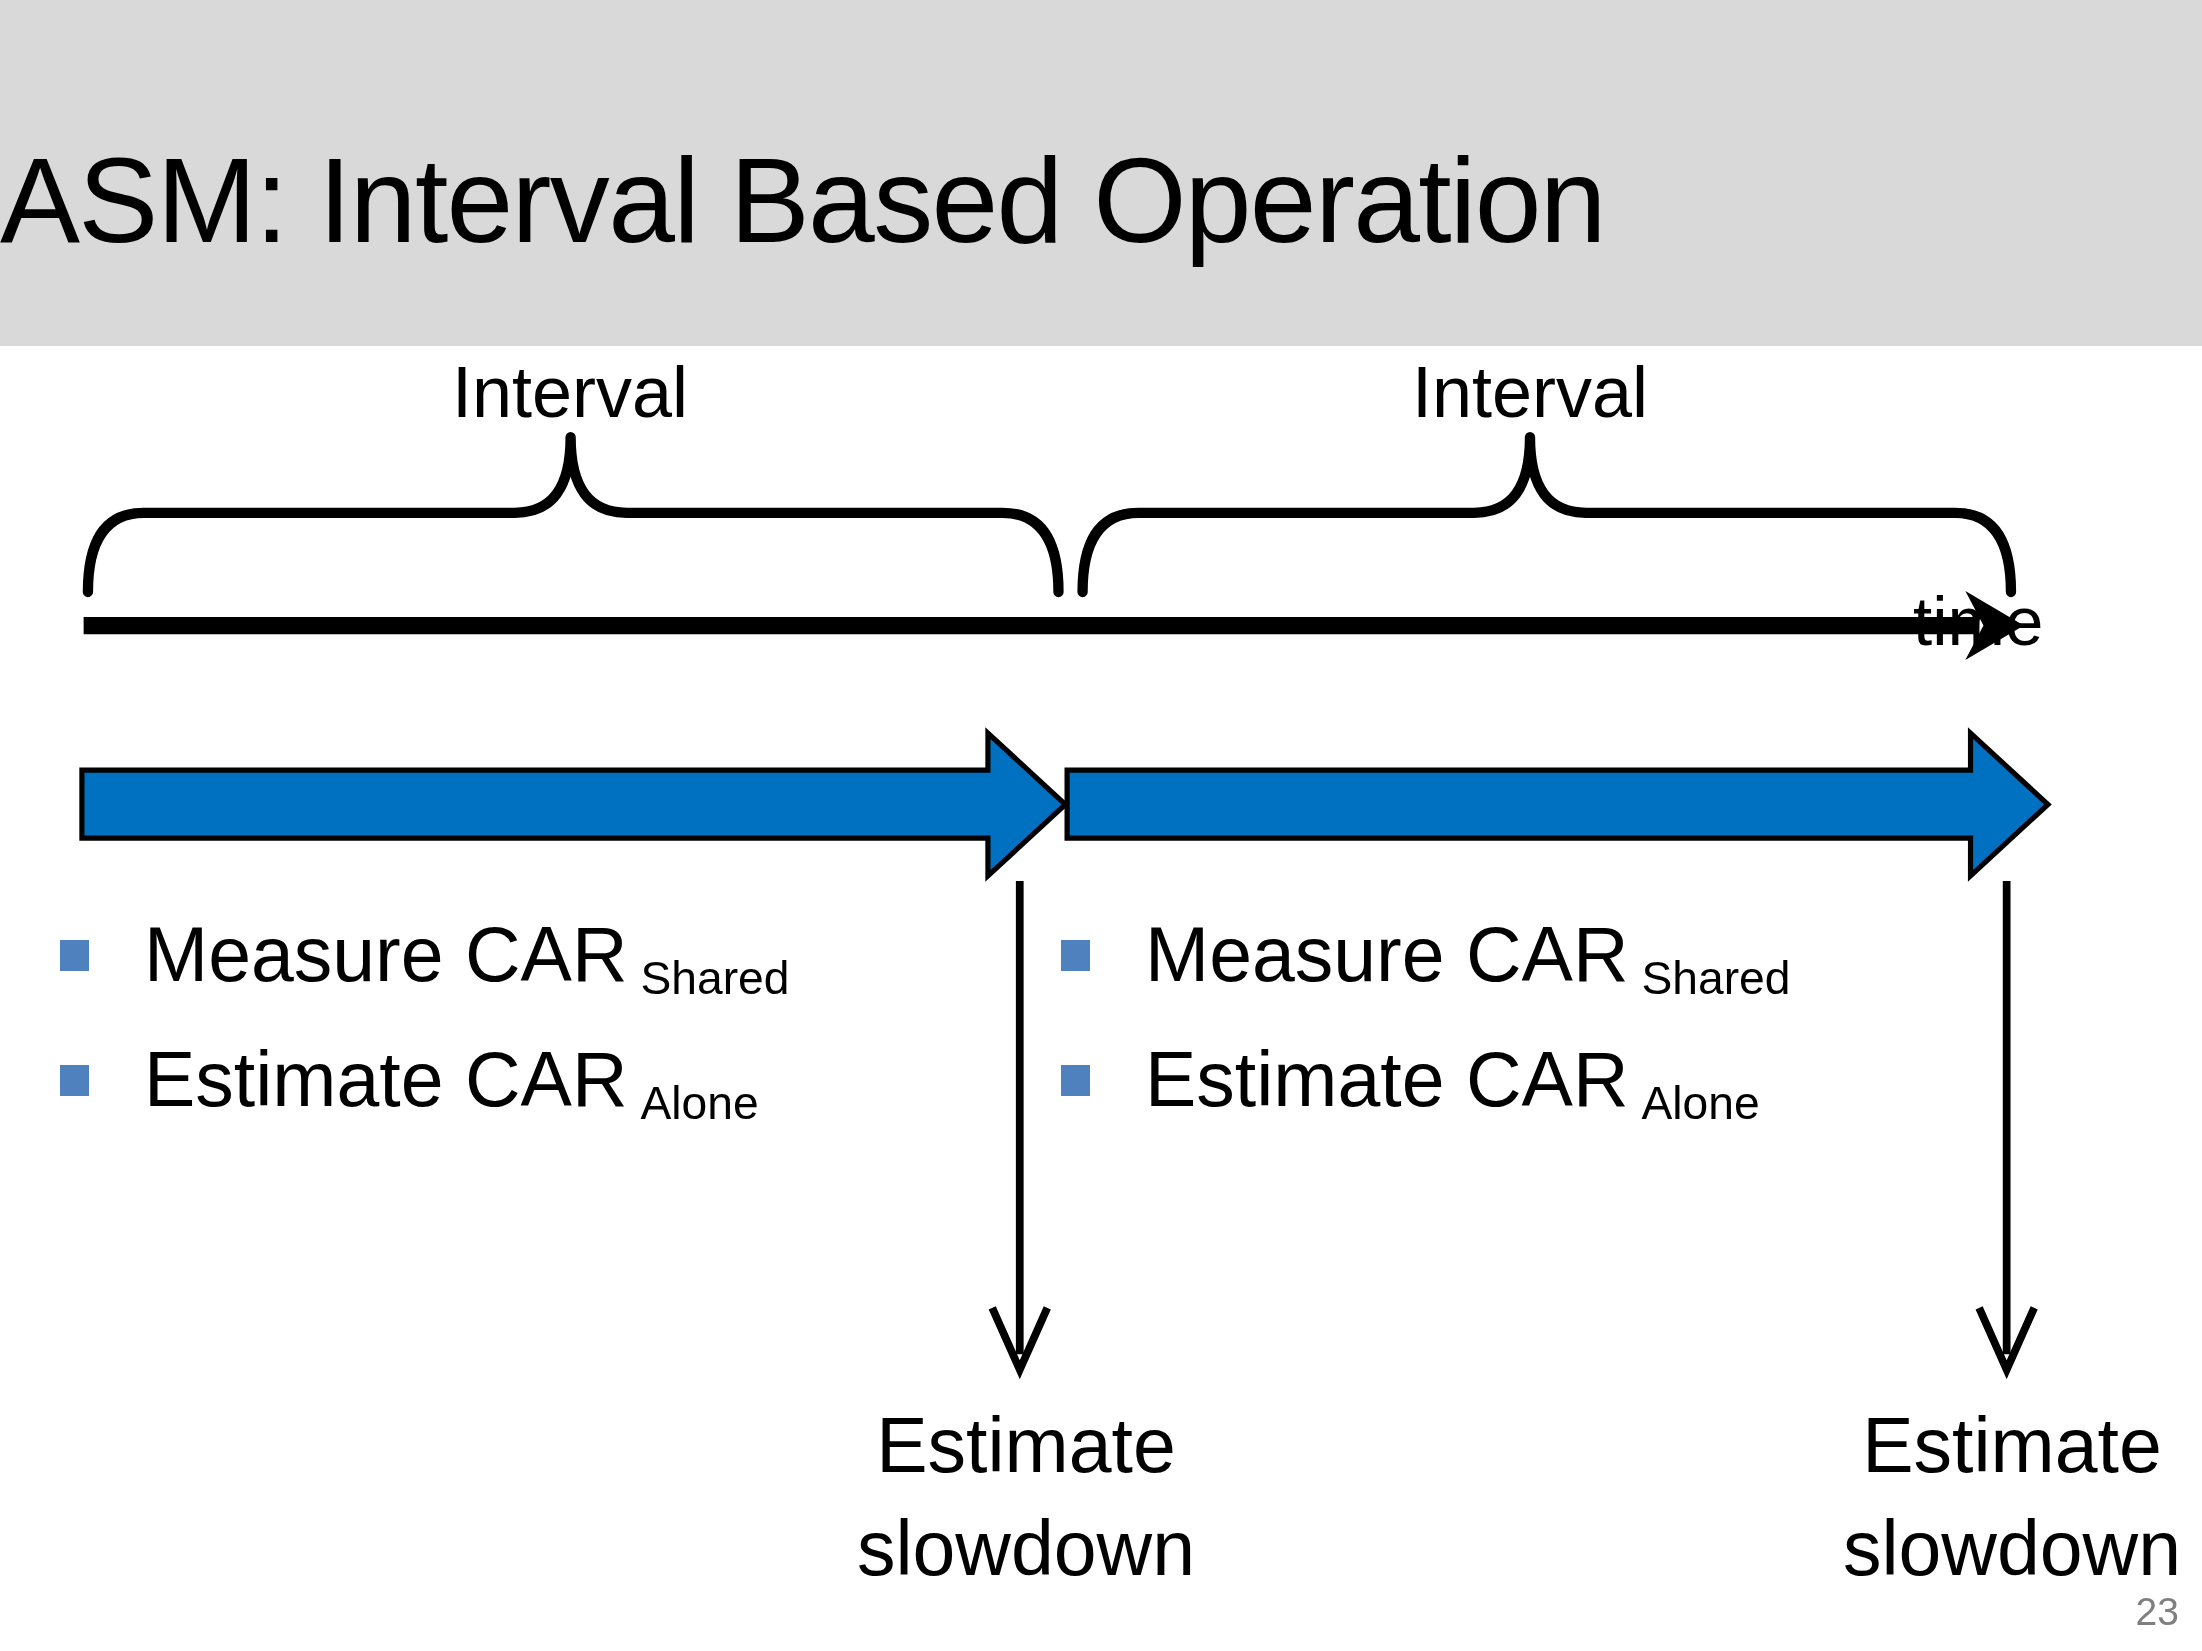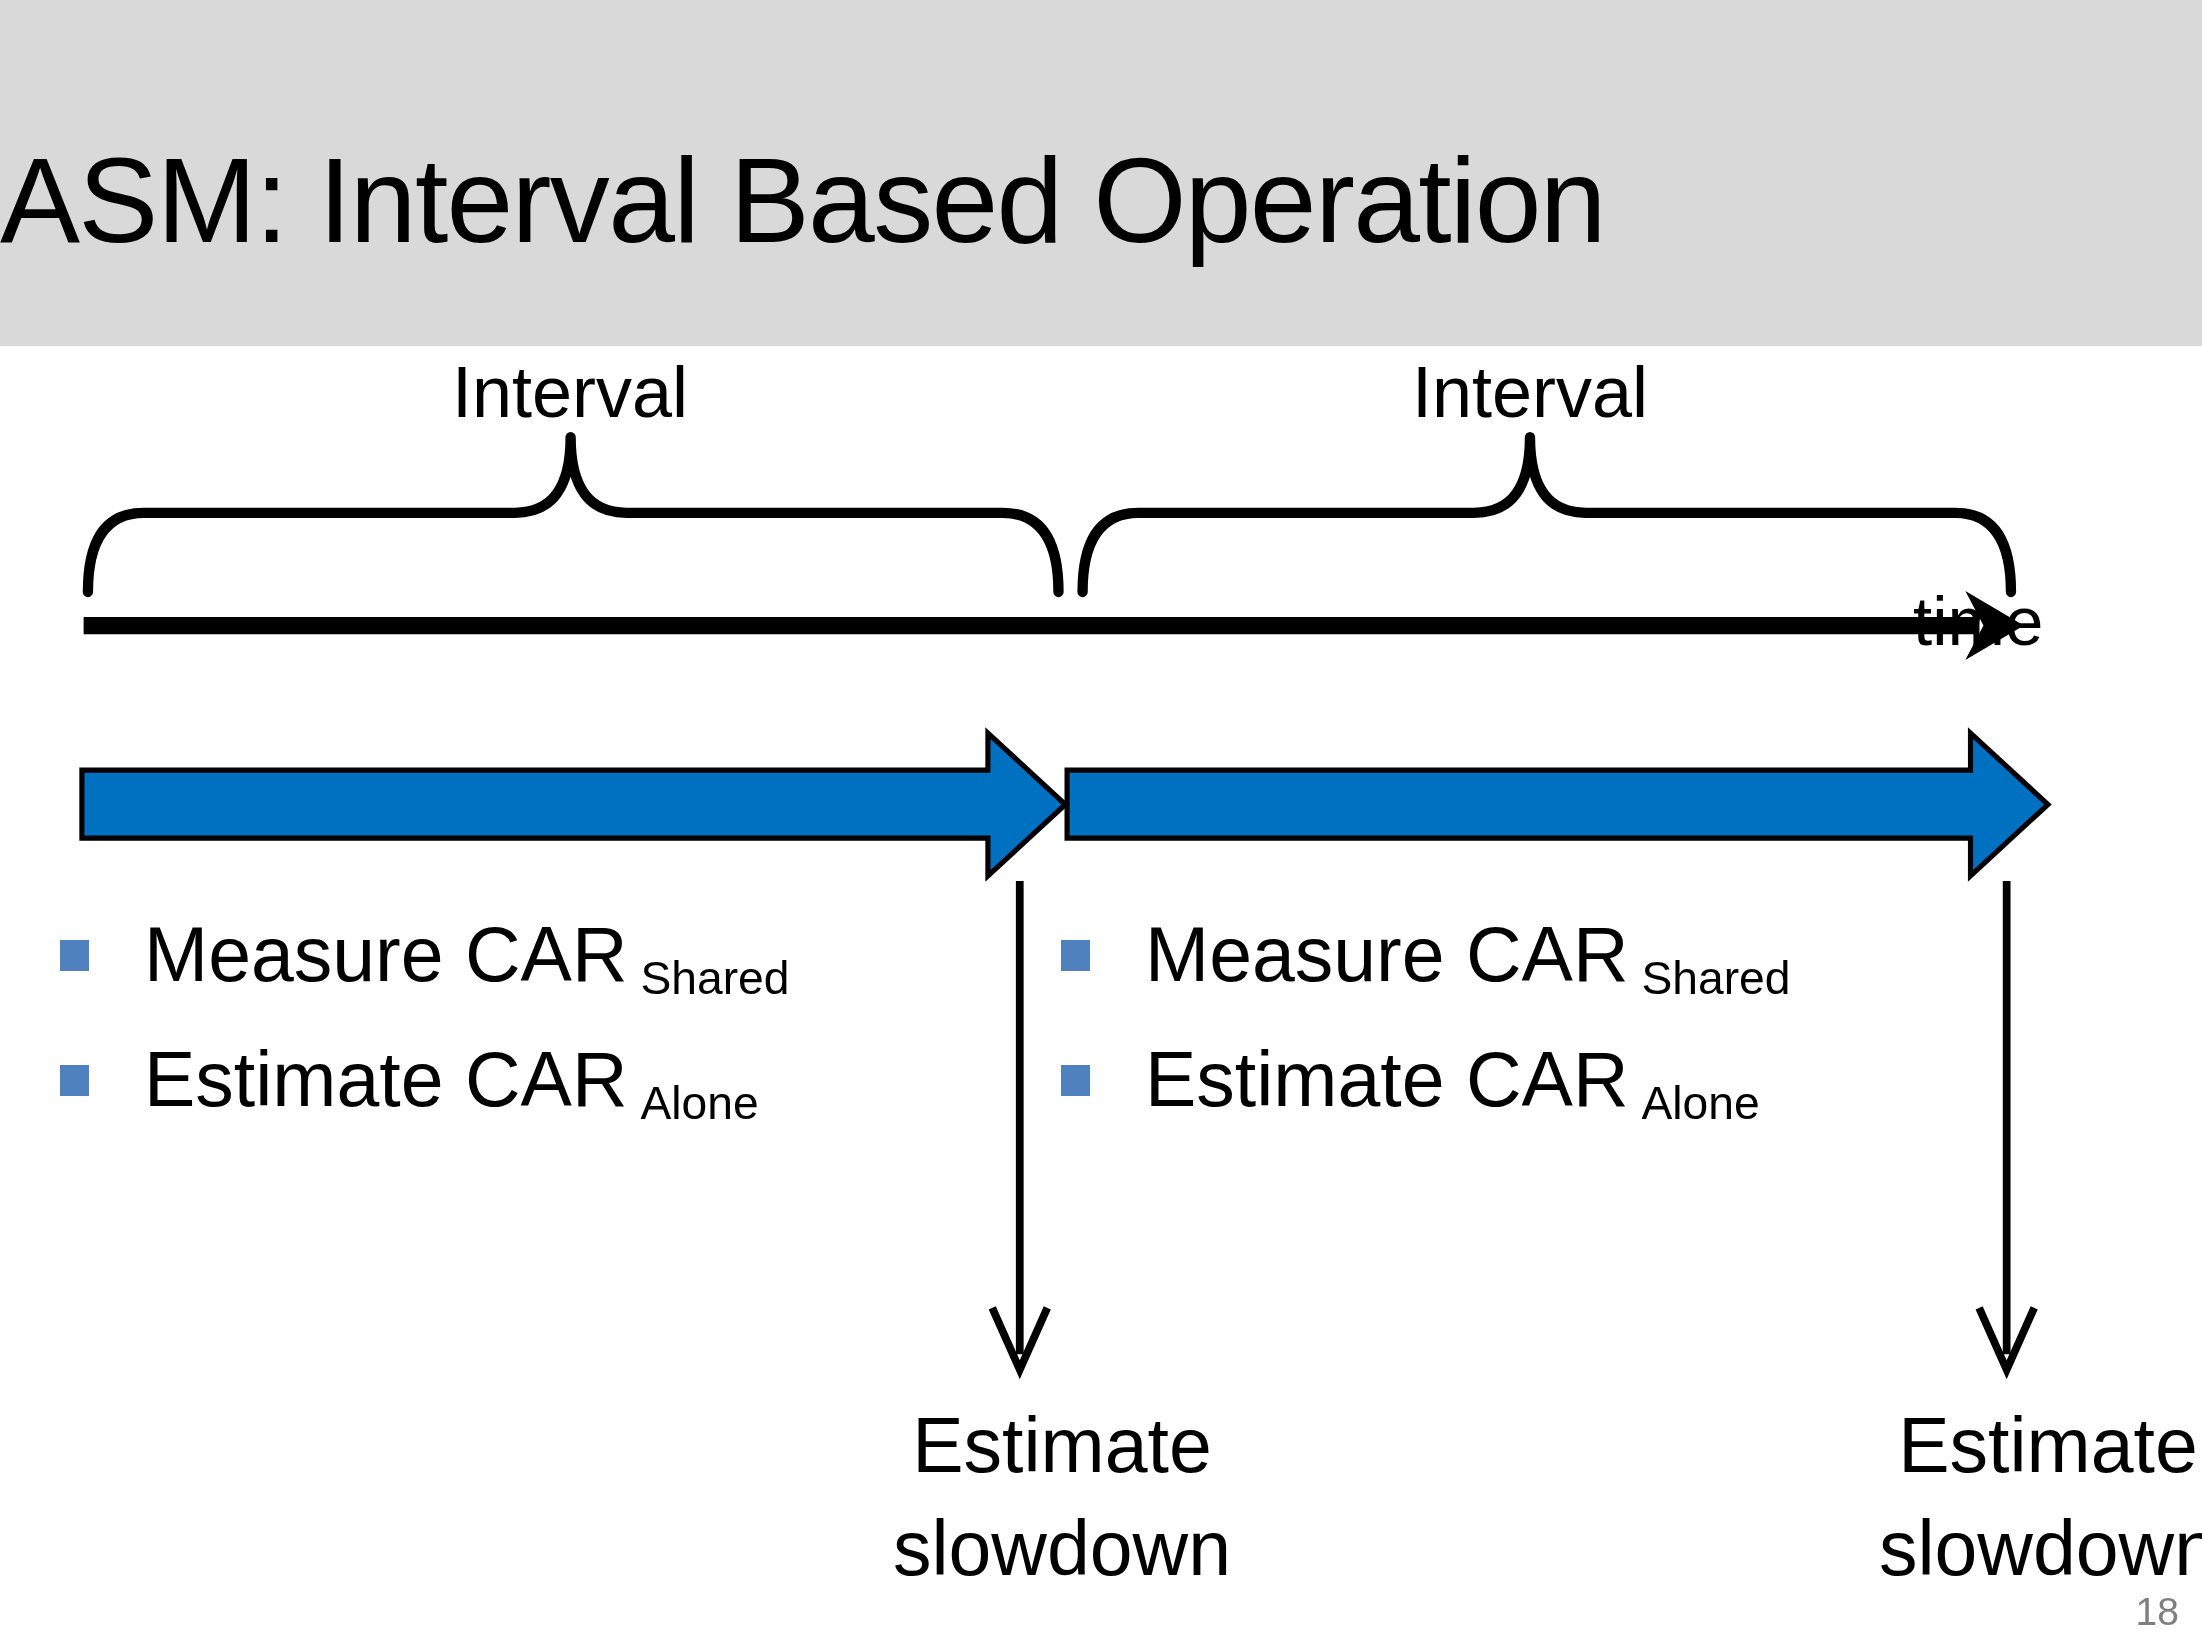--- a/index.html
+++ b/index.html
@@ -70,21 +70,20 @@
     margin:26px 55px 0 0;
     background:var(--bullet-blue,#4E81BD);
   }
   .car-sub{
     font-size:0.6em;line-height:0;vertical-align:-0.28em;margin-left:13px;
   }
   .annotation{
     position:absolute;top:1394px;transform:translateX(-50%);
     text-align:center;font-size:77px;line-height:103px;
     white-space:nowrap;
-    margin-left:36px;
   }
   #annotation-1{left:1026px;}
   #annotation-2{left:2012px;}
   .page-number{
     position:absolute;top:1592px;right:24px;
     font-size:39px;line-height:1;
     color:var(--page-number-gray,#7F7F7F);
   }
 </style>
 </head>
@@ -145,16 +144,16 @@
 
   <div class="annotation" id="annotation-1">
     <div>Estimate</div>
     <div>slowdown</div>
   </div>
   <div class="annotation" id="annotation-2">
     <div>Estimate</div>
     <div>slowdown</div>
   </div>
 
-  <div class="page-number">18</div>
+  <div class="page-number">23</div>
 
 </div>
 
 
 </body></html>

